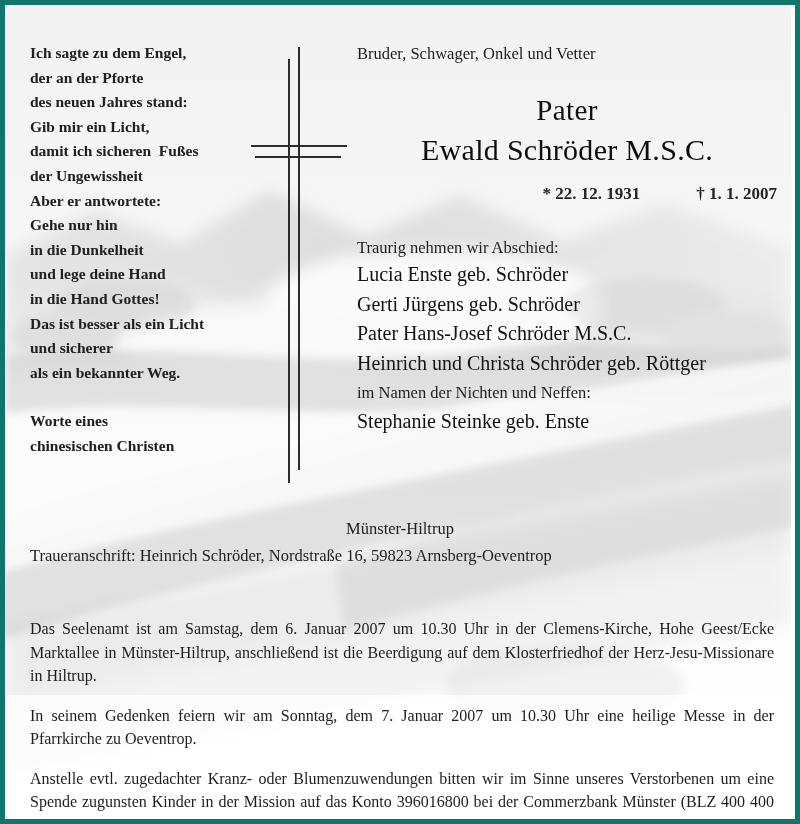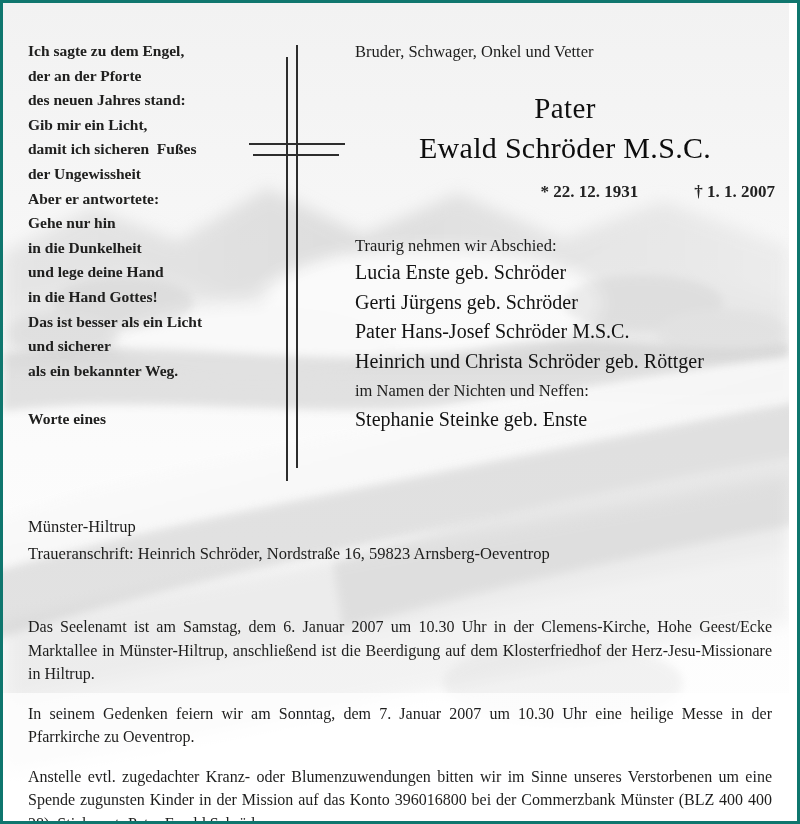--- a/index.html
+++ b/index.html
@@ -14,21 +14,21 @@
     font-family: "Liberation Serif", "DejaVu Serif", serif;
     color: #1a1a1a;
   }
 
   
   #notice {
     position: relative;
     width: 800px;
     height: 824px;
     box-sizing: border-box;
-    border: 3px solid #0f766e;
+    border: 5px solid #0f766e;
     background: #ffffff;
     overflow: hidden;
   }
 
   
   #watermark {
     position: absolute;
     left: 0; top: 0;
     width: 786px;
     height: 810px;
@@ -143,20 +143,21 @@
   #place-block {
     position: absolute;
     left: 25px;
     top: 510px;
     width: 740px;
   }
   #place-name {
     font-size: 16.5px;
     line-height: 27px;
     color: #1d1d1c;
+    text-align: center;
   }
   #mourning-address {
     font-size: 16.5px;
     line-height: 27px;
     color: #1d1d1c;
   }
 
   
   #bottom-block {
     position: absolute;
@@ -271,20 +272,21 @@
       <div class="poem-line">Aber er antwortete:</div>
       <div class="poem-line">Gehe nur hin</div>
       <div class="poem-line">in die Dunkelheit</div>
       <div class="poem-line">und lege deine Hand</div>
       <div class="poem-line">in die Hand Gottes!</div>
       <div class="poem-line">Das ist besser als ein Licht</div>
       <div class="poem-line">und sicherer</div>
       <div class="poem-line">als ein bekannter Weg.</div>
       <div class="poem-gap"></div>
       <div class="poem-attrib">Worte eines</div>
+      <div class="poem-attrib">chinesischen Christen</div>
     </div>
 
     <div id="main-col">
 
       <div class="intro-line">Bruder, Schwager, Onkel und Vetter</div>
 
       <div id="deceased">
         <div id="title-line">Pater</div>
         <div id="name-line">Ewald Schröder M.S.C.</div>
         <div id="dates-row">

